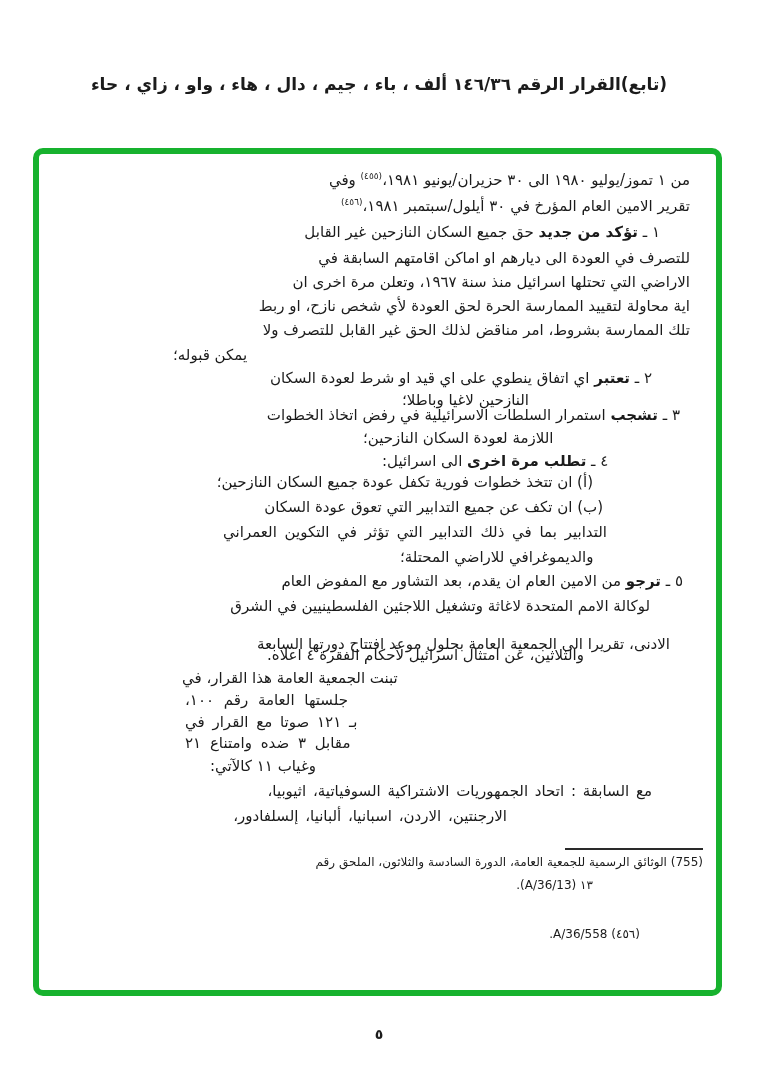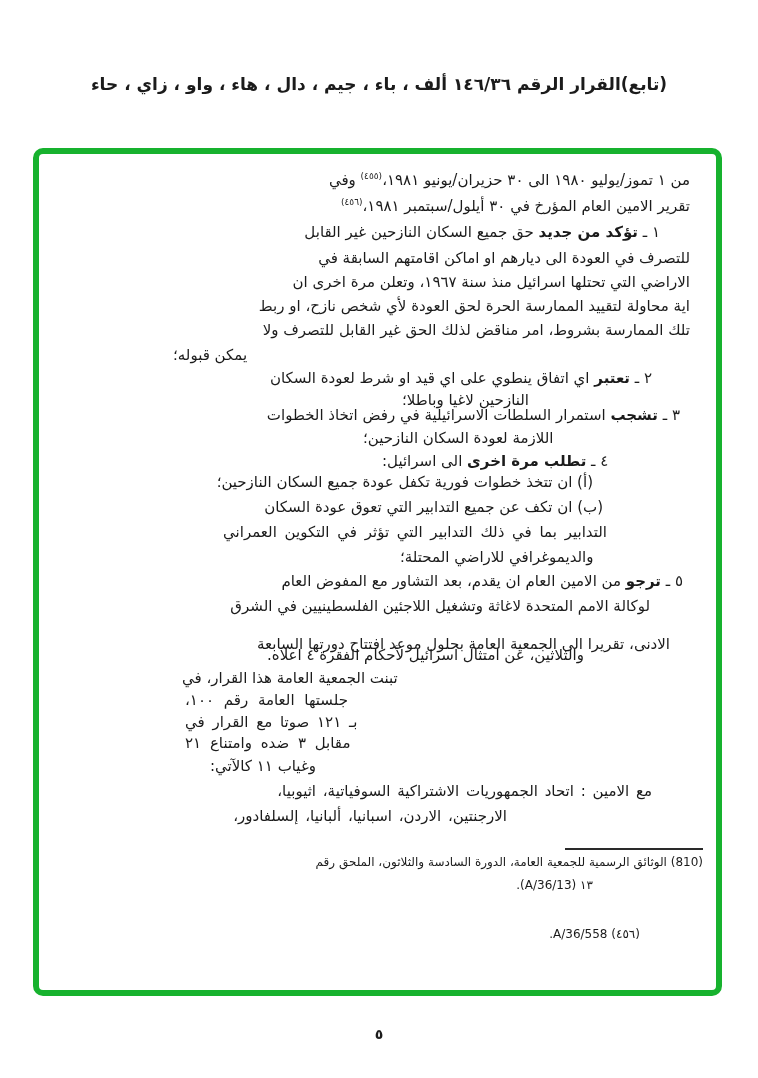--- a/index.html
+++ b/index.html
@@ -113,27 +113,27 @@
       <div class="bl"><span>والديموغرافي للاراضي المحتلة؛</span></div>
       <div class="bl"><span>٥ ـ </span><span class="b">ترجو</span><span> من الامين العام ان يقدم، بعد التشاور مع المفوض العام</span></div>
       <div class="bl"><span>لوكالة الامم المتحدة لاغاثة وتشغيل اللاجئين الفلسطينيين في الشرق</span></div>
       <div class="bl"><span>الادنى، تقريرا الى الجمعية العامة بحلول موعد افتتاح دورتها السابعة</span></div>
       <div class="bl"><span>والثلاثين، عن امتثال اسرائيل لأحكام الفقرة ٤ اعلاه.</span></div>
       <div class="bl"><span>تبنت الجمعية العامة هذا القرار، في</span></div>
       <div class="bl"><span>جلستها العامة رقم ١٠٠،</span></div>
       <div class="bl"><span>بـ ١٢١ صوتا مع القرار في</span></div>
       <div class="bl"><span>مقابل ٣ ضده وامتناع ٢١</span></div>
       <div class="bl"><span>وغياب ١١ كالآتي:</span></div>
-      <div class="bl"><span>مع الامين : </span><span>اتحاد الجمهوريات الاشتراكية السوفياتية، اثيوبيا،</span></div>
+      <div class="bl"><span>مع السابقة : </span><span>اتحاد الجمهوريات الاشتراكية السوفياتية، اثيوبيا،</span></div>
       <div class="bl"><span>الارجنتين، الاردن، اسبانيا، ألبانيا، إلسلفادور،</span></div>
     </div>
 
   <div class="fn-sep"></div>
 
   <div>
-      <div class="fl"><span>(810) الوثائق الرسمية للجمعية العامة، الدورة السادسة والثلاثون، الملحق رقم</span></div>
+      <div class="fl"><span>(755) الوثائق الرسمية للجمعية العامة، الدورة السادسة والثلاثون، الملحق رقم</span></div>
       <div class="fl"><span>١٣ (A/36/13).</span></div>
       <div class="fl"><span>(٤٥٦) A/36/558.</span></div>
     </div>
 
   <div class="pagenum">٥</div>
 
 </div>
 
 </body></html>

